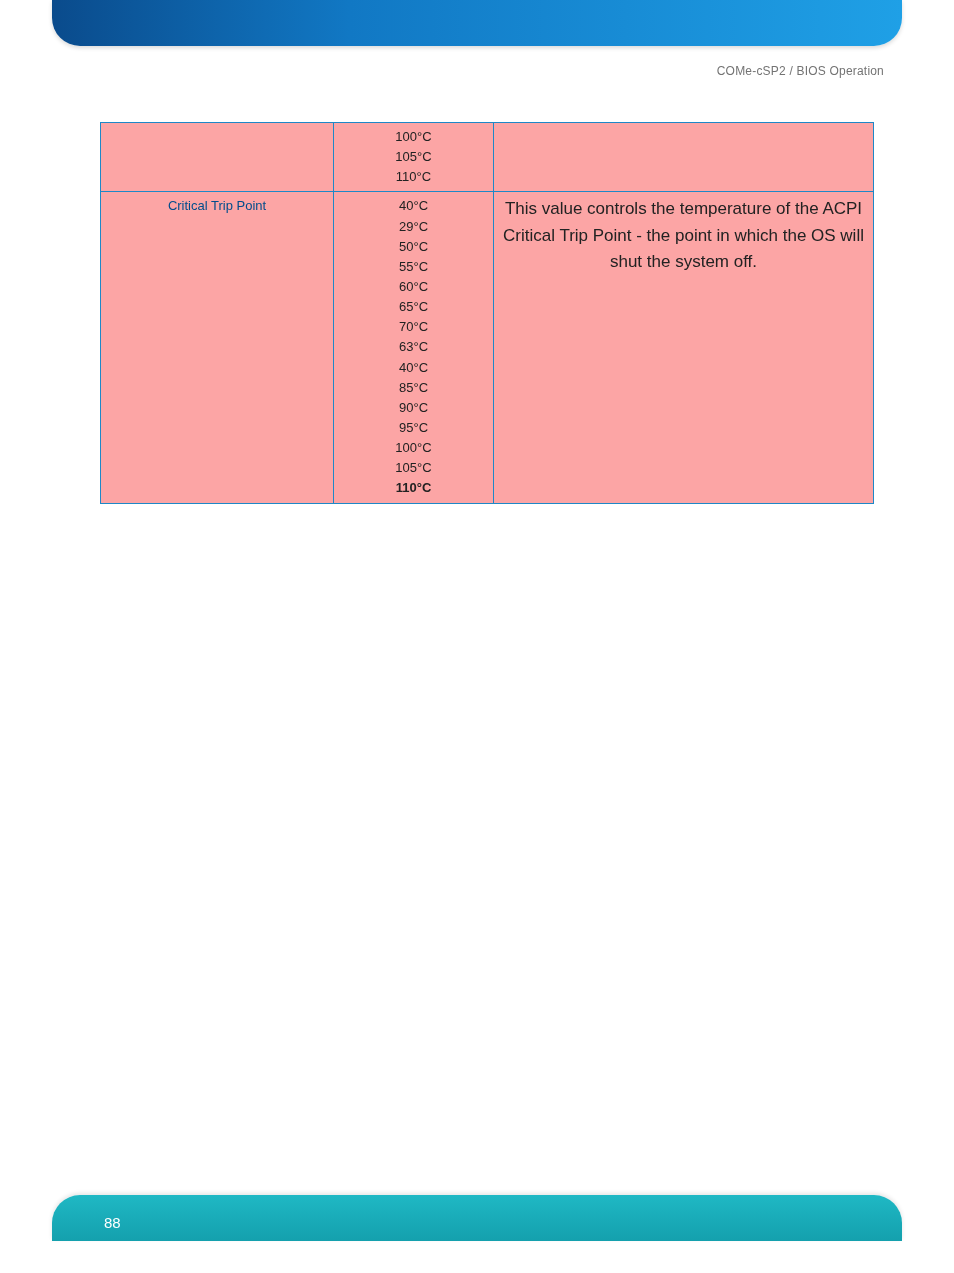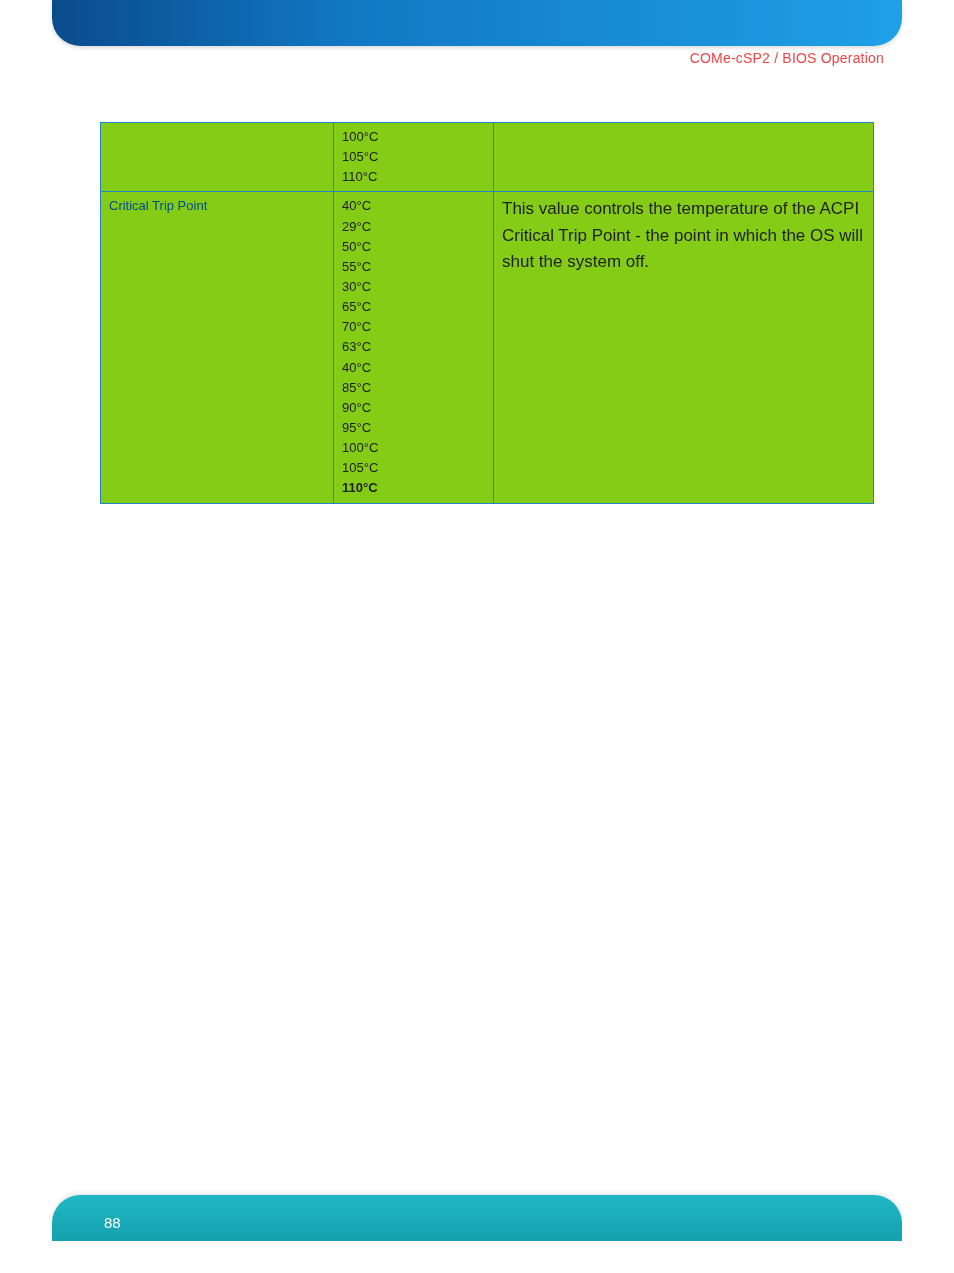--- a/index.html
+++ b/index.html
@@ -17,39 +17,40 @@
     left: 52px;
     right: 52px;
     height: 46px;
     background: linear-gradient(90deg, #0a4b8c 0%, #1178c4 35%, #1fa0e6 100%);
     border-bottom-left-radius: 28px;
     border-bottom-right-radius: 28px;
     box-shadow: 0 2px 4px rgba(0,0,0,0.15);
   }
   .breadcrumb {
     position: absolute;
-    top: 50px;
+    top: 64px;
     right: 70px;
-    font-size: 14px;
-    color: #ef4444;
+    font-size: 12px;
+    color: #737373;
     letter-spacing: 0.2px;
   }
   .content {
     position: absolute;
     top: 122px;
     left: 100px;
     right: 80px;
   }
   table {
     width: 100%;
     border-collapse: collapse;
     border: 1px solid #1e88c7;
     font-size: 13px;
     color: #222;
-    background: #84cc16;
+    background: #fca5a5;
+    text-align: center;
   }
   td {
     border: 1px solid #1e88c7;
     padding: 4px 8px;
     vertical-align: top;
     line-height: 1.55;
   }
   td.col-label { width: 233px; }
   td.col-values { width: 160px; }
   td.col-desc   { font-size: 17px; }
@@ -104,21 +105,21 @@
     <tr>
       <td class="col-label">
         <span class="row-label">Critical Trip Point</span>
       </td>
       <td class="col-values">
         <div class="val-list">
           <div>40°C</div>
           <div>29°C</div>
           <div>50°C</div>
           <div>55°C</div>
-          <div>30°C</div>
+          <div>60°C</div>
           <div>65°C</div>
           <div>70°C</div>
           <div>63°C</div>
           <div>40°C</div>
           <div>85°C</div>
           <div>90°C</div>
           <div>95°C</div>
           <div>100°C</div>
           <div>105°C</div>
           <div class="val-bold">110°C</div>

